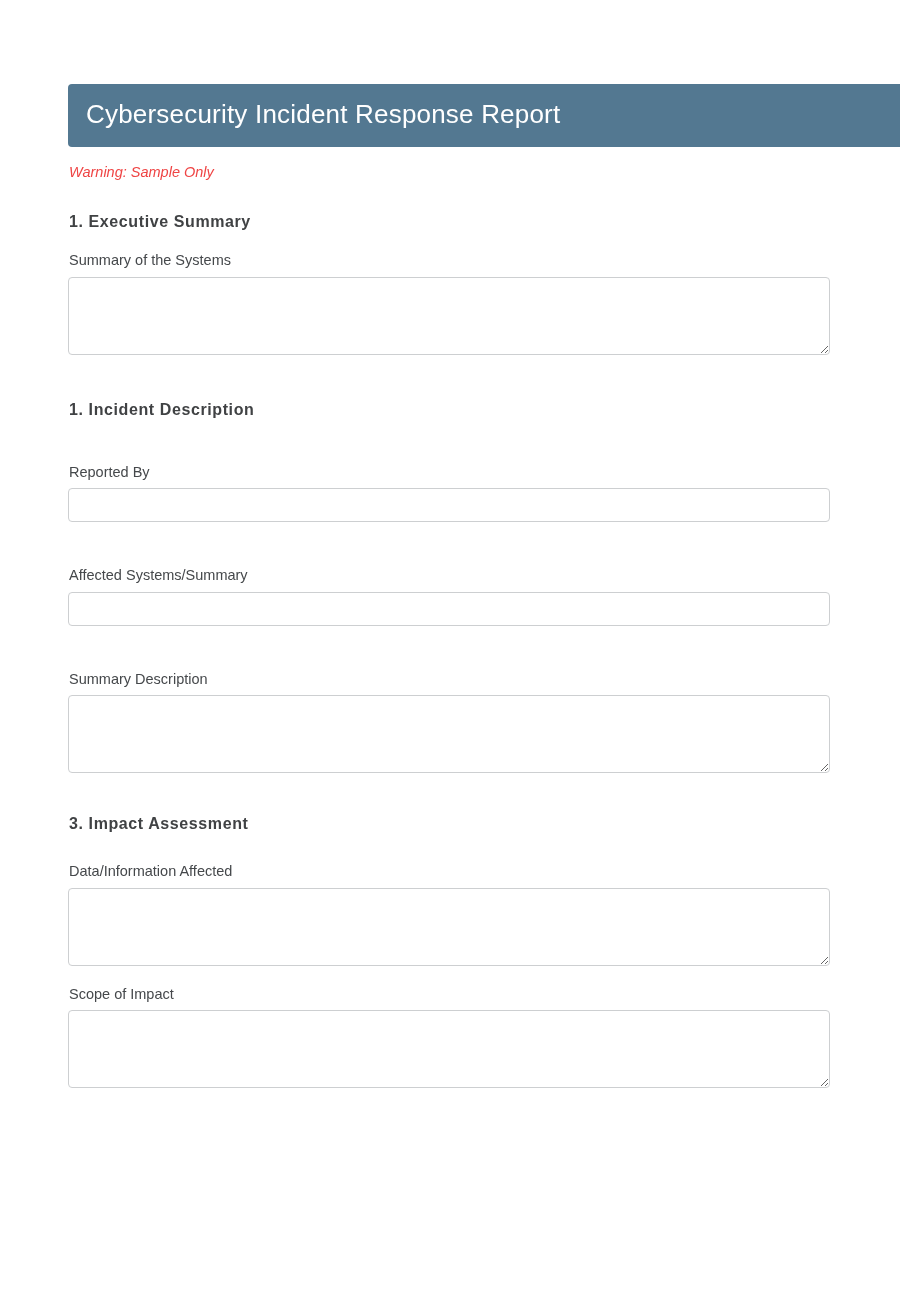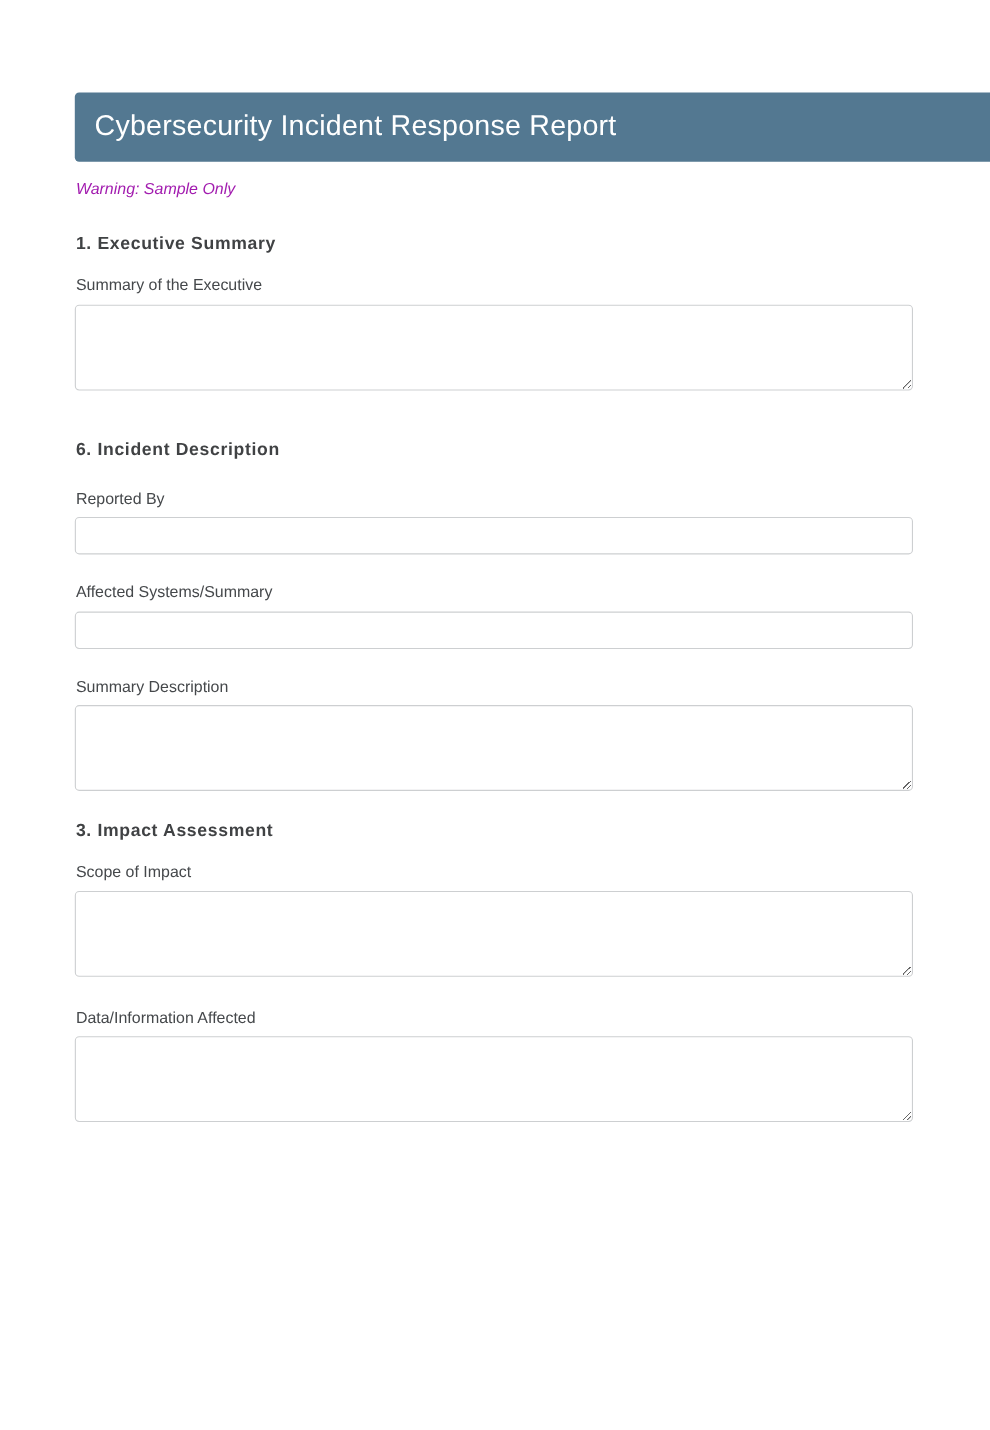--- a/index.html
+++ b/index.html
@@ -31,21 +31,21 @@
   }
   .report-title {
     color: #ffffff;
     font-size: 26px;
     font-weight: 400;
     line-height: 1.1;
     letter-spacing: 0.2px;
     margin: 0;
   }
   .warning-note {
-    color: #a21caf;
+    color: #ef4444;
     font-style: italic;
     font-size: 14.5px;
     line-height: 1.2;
     margin: 17px 0 0 1px;
   }
   .section {
     margin: 0;
   }
   .section-title {
     color: #404244;
@@ -92,46 +92,46 @@
     background: #ffffff;
     font-family: "Liberation Sans", sans-serif;
     font-size: 14px;
     color: #333333;
     padding: 7px 10px;
     outline: none;
     resize: both;
     overflow: auto;
   }
   .section-2 .section-title { margin-top: 45px; }
-  .section-3 .section-title { margin-top: 27px; }
-  .field.gap-lg { margin-top: 27px; }
+  .section-3 .section-title { margin-top: 41px; }
+  .field.gap-lg { margin-top: 45px; }
   .field.gap-md { margin-top: 30px; }
 </style>
 </head>
 <body>
 
 <div class="page">
 
   <div class="report-header">
     <h1 class="report-title">Cybersecurity Incident Response Report</h1>
   </div>
 
   <p class="warning-note">Warning: Sample Only</p>
 
   <div class="section section-1">
     <h2 class="section-title">1. Executive Summary</h2>
 
     <div class="field first">
-      <label class="field-label">Summary of the Executive</label>
+      <label class="field-label">Summary of the Systems</label>
       <textarea class="text-area" placeholder="" style=""></textarea>
     </div>
   </div>
 
   <div class="section section-2">
-    <h2 class="section-title">6. Incident Description</h2>
+    <h2 class="section-title">1. Incident Description</h2>
 
 
     <div class="field gap-lg">
       <label class="field-label">Reported By</label>
       <input class="text-input" type="text" placeholder="" style="">
     </div>
 
     <div class="field gap-lg">
       <label class="field-label">Affected Systems/Summary</label>
       <input class="text-input" type="text" placeholder="" style="">
@@ -140,24 +140,24 @@
 
     <div class="field gap-lg">
       <label class="field-label">Summary Description</label>
       <textarea class="text-area" placeholder="" style=""></textarea>
     </div>
   </div>
 
   <div class="section section-3">
     <h2 class="section-title">3. Impact Assessment</h2>
 
-    <div class="field">
-      <label class="field-label">Scope of Impact</label>
+    <div class="field gap-md">
+      <label class="field-label">Data/Information Affected</label>
       <textarea class="text-area" placeholder="" style=""></textarea>
     </div>
 
-    <div class="field gap-md">
-      <label class="field-label">Data/Information Affected</label>
+    <div class="field">
+      <label class="field-label">Scope of Impact</label>
       <textarea class="text-area" placeholder="" style=""></textarea>
     </div>
   </div>
 
 </div>
 
 </body></html>

